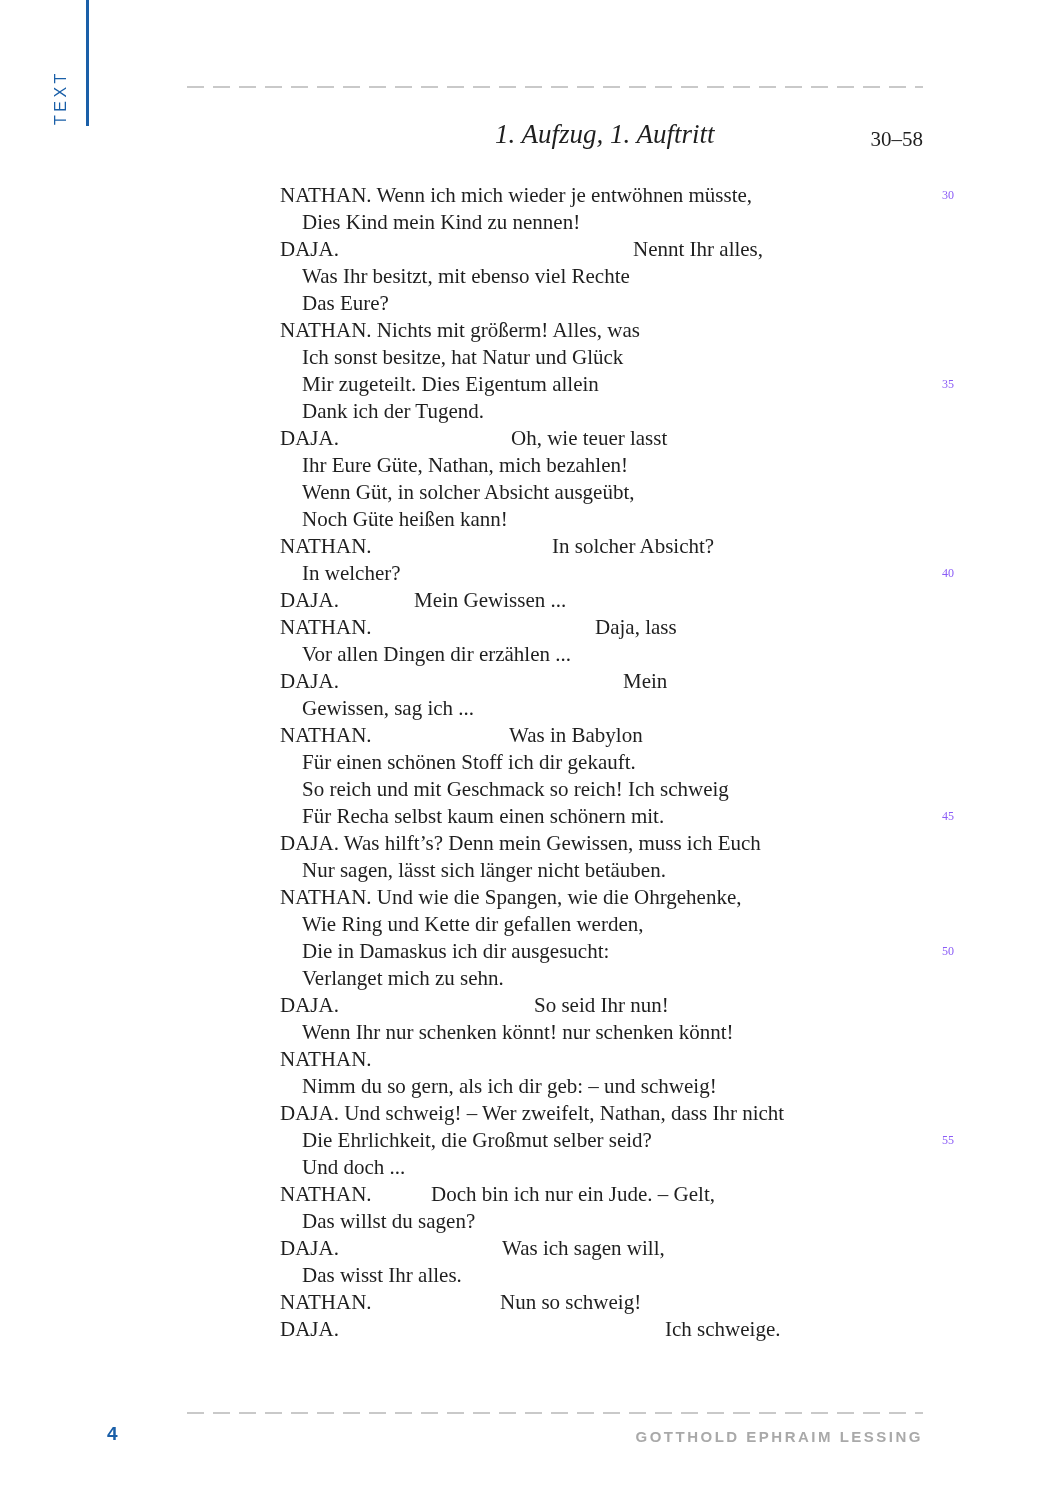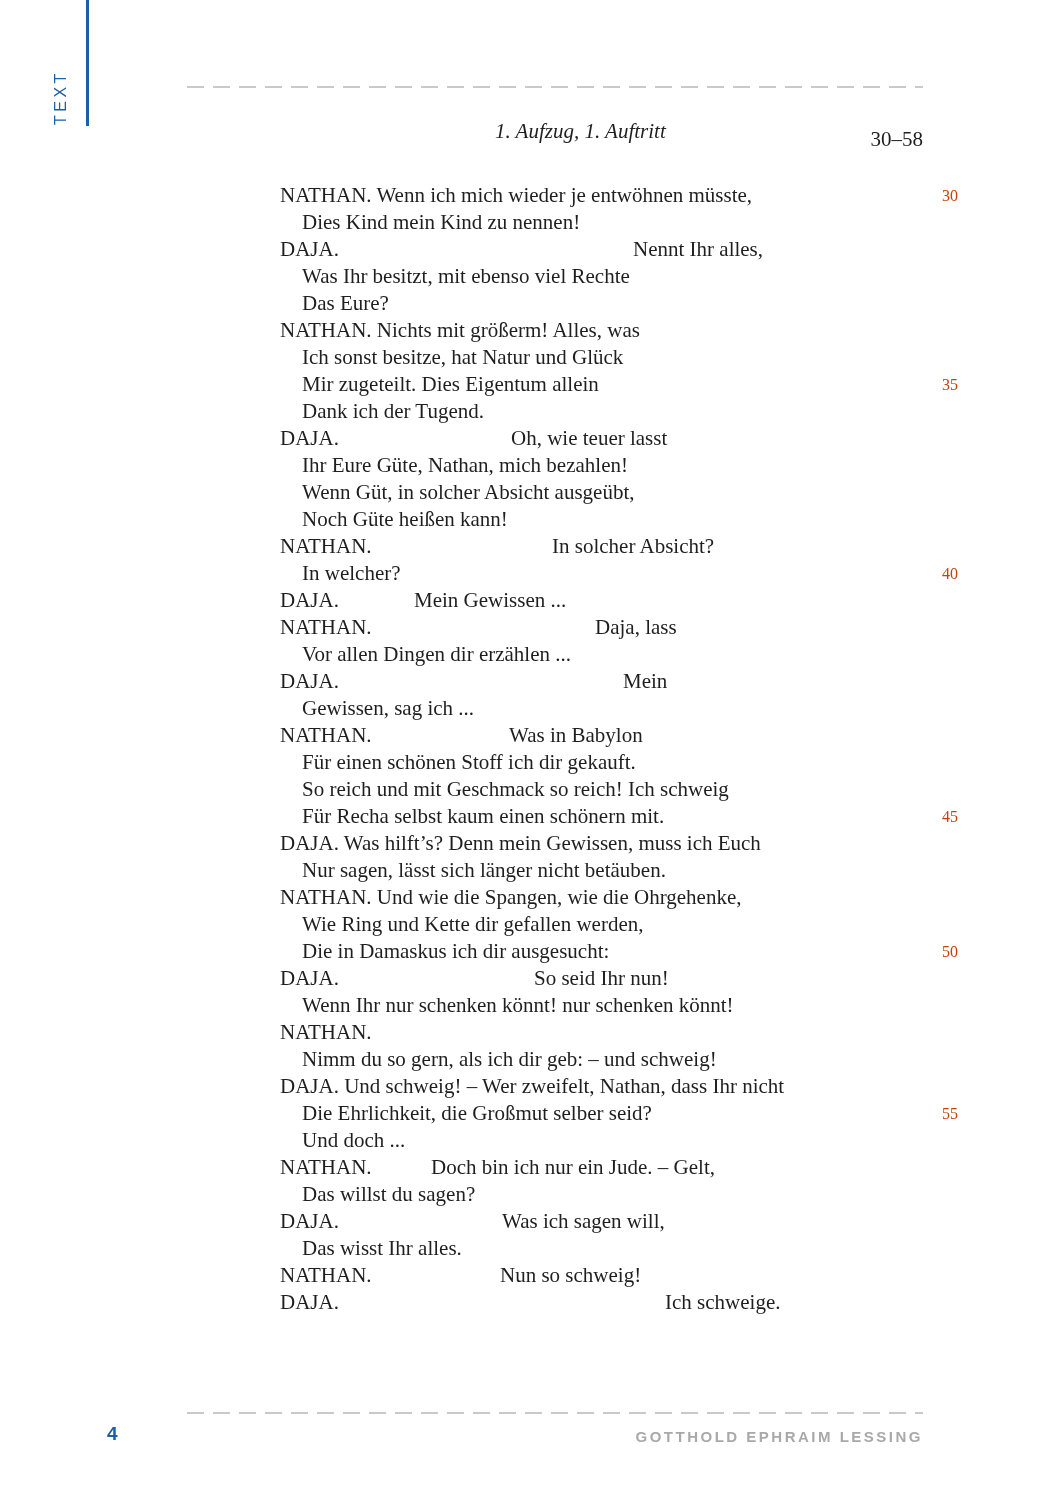--- a/index.html
+++ b/index.html
@@ -15,33 +15,33 @@
     font-family:"Liberation Sans","DejaVu Sans",sans-serif;
     font-size:16px; letter-spacing:3.5px; font-weight:500; white-space:nowrap;
   }
   .dash {
     position:absolute; left:187px; width:736px; height:2px;
   }
   .dash-top { top:86px; }
   .dash-bottom { top:1412px; }
   .header-title {
     position:absolute; left:495px; top:119px;
-    font-style:italic; font-size:21px; white-space:nowrap;
+    font-style:italic; font-size:27px; white-space:nowrap;
   }
   .header-range {
     position:absolute; left:790px; top:127px; width:133px;
     text-align:right; font-size:21px;
   }
   .verse { position:absolute; left:280px; top:182px; width:700px; font-size:21px; }
   .vrow { position:relative; height:27px; line-height:27px; white-space:nowrap; }
   .vrow.indent { padding-left:22px; }
   .vtext.abs { position:absolute; top:0; left:0; }
   .lnum {
     position:absolute; left:662px; top:0; line-height:27px;
-    font-size:16px; color:#c2410c;
+    font-size:12px; color:#8b5cf6;
   }
   .page-num {
     position:absolute; left:107px; top:1423px;
     font-family:"Liberation Sans","DejaVu Sans",sans-serif;
     font-size:19px; font-weight:700;
   }
   .author {
     position:absolute; left:560px; top:1428px; width:363px; text-align:right;
     font-family:"Liberation Sans","DejaVu Sans",sans-serif;
     font-size:15px; font-weight:600; letter-spacing:2.5px; white-space:nowrap;
@@ -82,20 +82,21 @@
       <div class="vrow indent"><span class="vtext">Gewissen, sag ich ...</span></div>
       <div class="vrow"><span class="speaker">NATHAN.</span><span class="vtext abs" style="left: 229px;">Was in Babylon</span></div>
       <div class="vrow indent"><span class="vtext">Für einen schönen Stoff ich dir gekauft.</span></div>
       <div class="vrow indent"><span class="vtext">So reich und mit Geschmack so reich! Ich schweig</span></div>
       <div class="vrow indent"><span class="vtext">Für Recha selbst kaum einen schönern mit.</span><span class="lnum">45</span></div>
       <div class="vrow"><span class="speaker">DAJA.</span><span class="vtext"> Was hilft’s? Denn mein Gewissen, muss ich Euch</span></div>
       <div class="vrow indent"><span class="vtext">Nur sagen, lässt sich länger nicht betäuben.</span></div>
       <div class="vrow"><span class="speaker">NATHAN.</span><span class="vtext"> Und wie die Spangen, wie die Ohrgehenke,</span></div>
       <div class="vrow indent"><span class="vtext">Wie Ring und Kette dir gefallen werden,</span></div>
       <div class="vrow indent"><span class="vtext">Die in Damaskus ich dir ausgesucht:</span><span class="lnum">50</span></div>
+      <div class="vrow indent"><span class="vtext">Verlanget mich zu sehn.</span></div>
       <div class="vrow"><span class="speaker">DAJA.</span><span class="vtext abs" style="left: 254px;">So seid Ihr nun!</span></div>
       <div class="vrow indent"><span class="vtext">Wenn Ihr nur schenken könnt! nur schenken könnt!</span></div>
       <div class="vrow"><span class="speaker">NATHAN.</span></div>
       <div class="vrow indent"><span class="vtext">Nimm du so gern, als ich dir geb: – und schweig!</span></div>
       <div class="vrow"><span class="speaker">DAJA.</span><span class="vtext"> Und schweig! – Wer zweifelt, Nathan, dass Ihr nicht</span></div>
       <div class="vrow indent"><span class="vtext">Die Ehrlichkeit, die Großmut selber seid?</span><span class="lnum">55</span></div>
       <div class="vrow indent"><span class="vtext">Und doch ...</span></div>
       <div class="vrow"><span class="speaker">NATHAN.</span><span class="vtext abs" style="left: 151px;">Doch bin ich nur ein Jude. – Gelt,</span></div>
       <div class="vrow indent"><span class="vtext">Das willst du sagen?</span></div>
       <div class="vrow"><span class="speaker">DAJA.</span><span class="vtext abs" style="left: 222px;">Was ich sagen will,</span></div>

